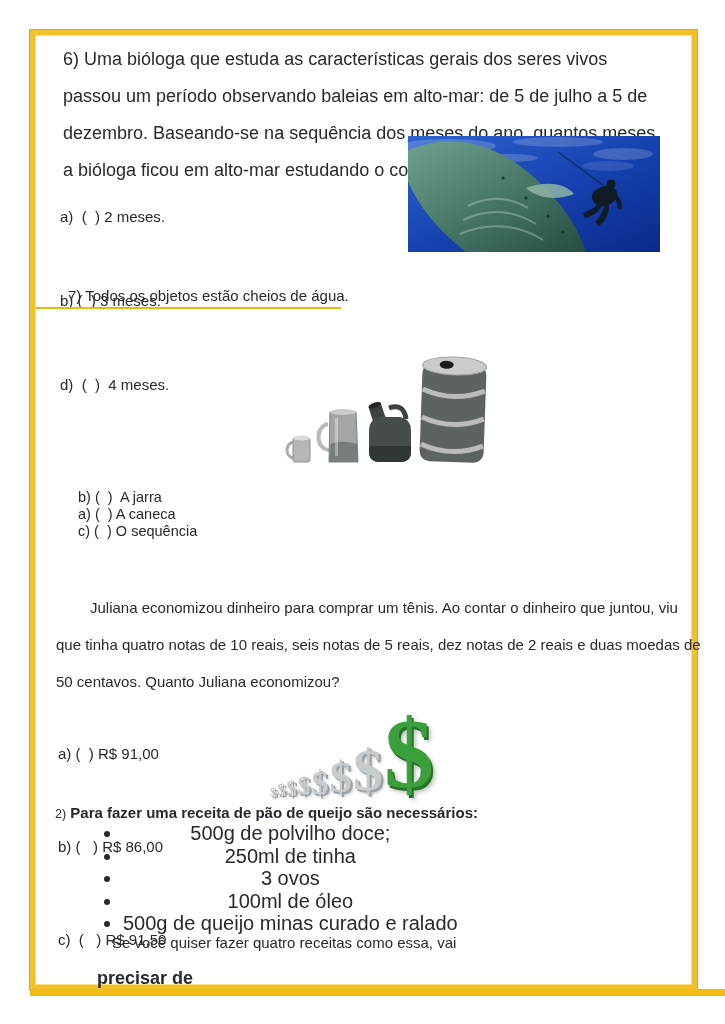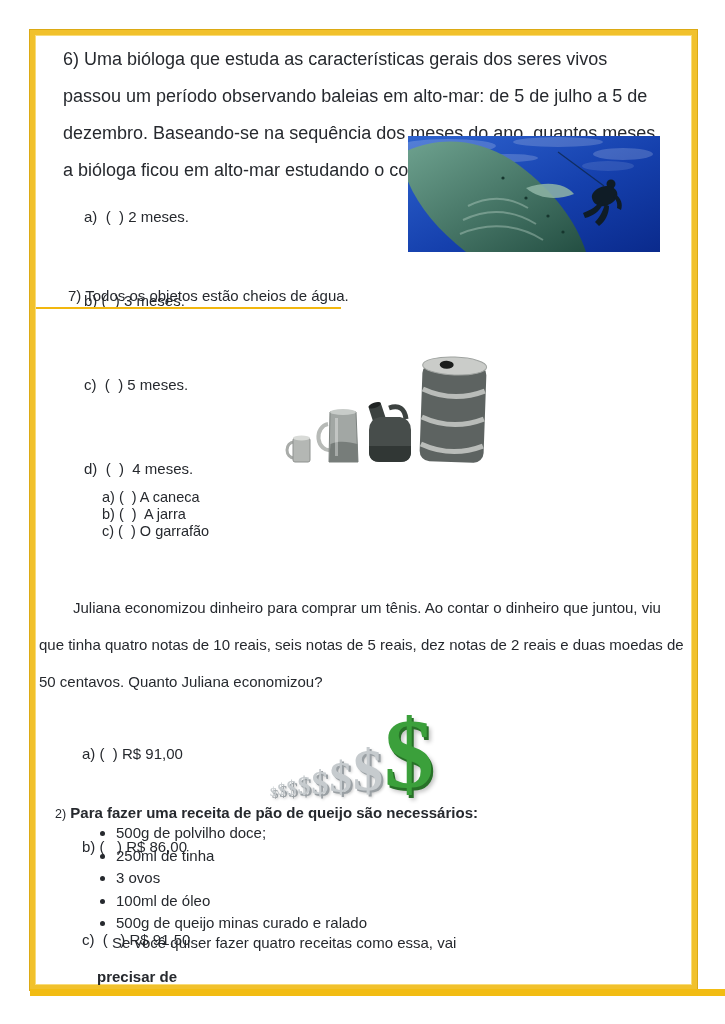--- a/index.html
+++ b/index.html
@@ -9,57 +9,56 @@
   }
   .abs{position:absolute;}
   
   .frame{
     left:30px;top:30px;width:667px;height:960px;box-sizing:border-box;
     border:5px solid #F1C12C;box-shadow:0 0 0 1px #DCAA14, inset 0 0 0 1px #F8DC7A;
   }
   .bottom-rule{left:30px;top:989px;width:695px;height:7px;background:#F2BC13;}
   
   .q6text{left:63px;top:41px;width:601px;font-size:18px;line-height:37px;}
-  .optlist{white-space:pre;margin-left:24px;}
+  .optlist{white-space:pre;}
   .q6opts{left:60px;top:147px;font-size:15px;line-height:28px;}
   .whale{left:408px;top:136px;width:252px;height:116px;}
   
   .q7head{left:68px;top:287px;font-size:15px;}
   .q7line{left:36px;top:307px;width:305px;height:2px;background:#F2B70E;}
   .containers{left:283px;top:348px;width:212px;height:120px;}
   .q7block{left:78px;top:489px;font-size:14.5px;line-height:17px;}
   
-  .jultext{left:39px;top:589px;width:650px;font-size:15px;line-height:37px;text-indent:34px;}
+  .jultext{left:56px;top:589px;width:650px;font-size:15px;line-height:37px;text-indent:34px;}
   .julopts{left:58px;top:676px;font-size:15px;line-height:31px;}
   
   .dollars{left:270px;top:656px;width:256px;height:141px;display:flex;align-items:flex-end;gap:1px;}
   .dollars span{
     font-family:"Liberation Serif", serif;font-weight:700;line-height:.86;
     color:#c6cbce;text-shadow:2px 2px 0 #9aa0a4, 3px 3px 3px rgba(0,0,0,.22);
   }
   .dollars .green{color:#3ba03b;text-shadow:2px 3px 0 #287128, 4px 5px 4px rgba(0,0,0,.25);}
   .d1{font-size:13px}.d2{font-size:16px}.d3{font-size:20px}.d4{font-size:26px}
   .d5{font-size:34px}.d6{font-size:45px}.d7{font-size:60px}.d8{font-size:100px}
   
   .q2head{left:55px;top:804px;font-size:15px;font-weight:700;}
   .q2head .qnum{font-size:12.5px;font-weight:400;}
-  .q2list{left:99px;top:822px;margin:0;padding-left:17px;font-size:15px;line-height:22.5px;list-style:disc;}
+  .q2list{left:106px;top:822px;margin:0;padding-left:17px;font-size:20px;line-height:22.5px;list-style:disc;text-align:center;}
   .q2foot1{left:112px;top:934px;font-size:15px;font-weight:400;}
-  .q2foot2{left:97px;top:968px;font-size:15px;font-weight:700;}
+  .q2foot2{left:97px;top:968px;font-size:18px;font-weight:700;}
 </style>
 </head>
 <body>
 
 <div class="abs frame"></div>
 
 <div class="abs q6text">6) Uma bióloga que estuda as características gerais dos seres vivos passou um período observando baleias em alto-mar: de 5 de julho a 5 de dezembro. Baseando-se na sequência dos meses do ano, quantos meses a bióloga ficou em alto-mar estudando o comportamento das baleias?</div>
 <div class="abs q6opts optlist">
   <div>a)  (  ) 2 meses.</div>
   <div>b) (  ) 3 meses.</div>
-  <div>c)  (  ) 5 meses.</div>
   <div>d)  (  )  4 meses.</div>
 </div>
 
 <div class="abs whale">
   <svg width="252" height="116" viewBox="0 0 252 116">
     <defs>
       <linearGradient id="sea" x1="0" y1="0" x2="1" y2="1">
         <stop offset="0" stop-color="#2e63cf"></stop>
         <stop offset="0.55" stop-color="#1540ad"></stop>
         <stop offset="1" stop-color="#0a2a8c"></stop>
@@ -137,23 +136,23 @@
       <path d="M139,42 q31,13 62,0" stroke="#b9bcb9" stroke-width="5" fill="none"></path>
       <path d="M139,70 q31,13 62,0" stroke="#b9bcb9" stroke-width="5" fill="none"></path>
       <path d="M139,97 q31,13 62,0" stroke="#b9bcb9" stroke-width="5" fill="none"></path>
       <ellipse cx="170" cy="18" rx="32" ry="9" fill="#caccc9" stroke="#9fa3a0" stroke-width="1"></ellipse>
       <ellipse cx="162" cy="17" rx="7" ry="4" fill="#1b1d1c"></ellipse>
     </g>
   </svg>
 </div>
 
 <div class="abs q7block">
+  <div class="optlist">b) (  )  A jarra</div>
   <div class="optlist">a) (  ) A caneca</div>
-  <div class="optlist">b) (  )  A jarra</div>
-  <div class="optlist">c) (  ) O garrafão</div>
+  <div class="optlist">c) (  ) O sequência</div>
 </div>
 
 <div class="abs jultext">Juliana economizou dinheiro para comprar um tênis. Ao contar o dinheiro que juntou, viu que tinha quatro notas de 10 reais, seis notas de 5 reais, dez notas de 2 reais e duas moedas de 50 centavos. Quanto Juliana economizou?</div>
 <div class="abs julopts optlist">
   <div>a) (  ) R$ 91,00</div>
   <div>b) (   ) R$ 86,00</div>
   <div>c)  (   ) R$ 91,50</div>
   <div>d)  (   ) R$ 71,50</div>
 </div>
 

